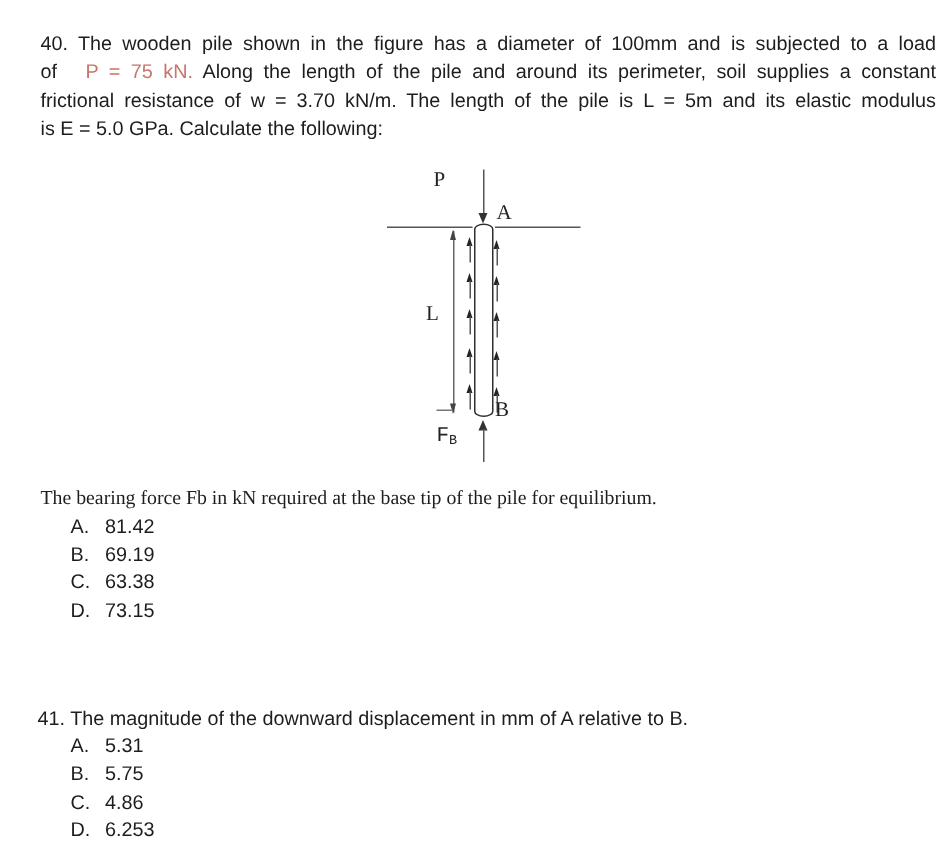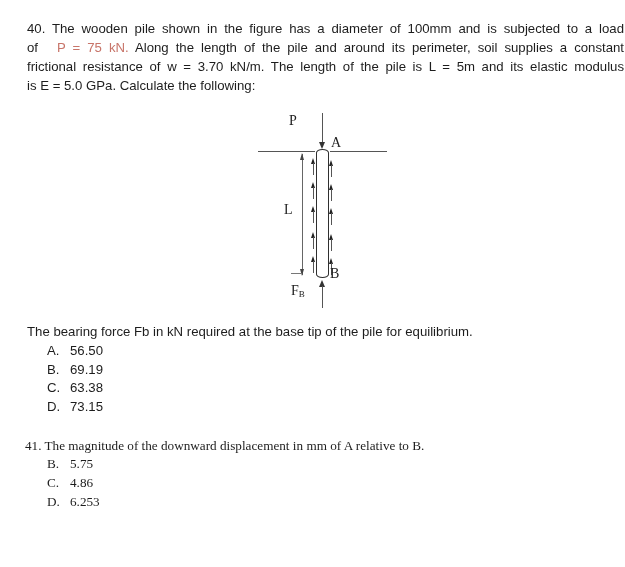--- a/index.html
+++ b/index.html
@@ -49,24 +49,25 @@
     background: #ffffff;
   }
   .fr-head { position: absolute; width: 0; height: 0; border-left: 2.5px solid transparent; border-right: 2.5px solid transparent; border-bottom: 6px solid #222; }
   .fr-tail { position: absolute; width: 1px; height: 12px; background: #555; }
   .sub { font-size: 9px; vertical-align: -2px; }
   
   .stem {
     position: absolute;
     font-size: 13.2px;
     line-height: 19px;
+    font-family: Liberation Serif, serif;
   }
   .q40-stem { left: 27px; top: 322px; width: 560px; }
   .q40-opts { position: absolute; left: 47px; top: 342px; }
-  .q41-block { position: absolute; left: 25px; top: 436px; width: 560px; font-family: Liberation Serif, serif; }
+  .q41-block { position: absolute; left: 25px; top: 469px; width: 560px; }
   .q41-stem { font-size: 13.2px; line-height: 19px; }
   .q41-opts { margin-left: 22px; }
   .opt { font-size: 13.2px; line-height: 18.6px; white-space: nowrap; }
   .q41-opts .opt { line-height: 18.8px; }
   .opt .letter { display: inline-block; width: 23px; }
 </style>
 </head>
 <body>
 
 <div class="page">
@@ -116,33 +117,34 @@
     <div class="fr-tail" style="left:78px; top:105px;"></div>
     <div class="fr-head" style="left:76px; top:126px;"></div>
     <div class="fr-tail" style="left:78px; top:131px;"></div>
     <div class="fr-head" style="left:76px; top:150px;"></div>
     <div class="fr-tail" style="left:78px; top:155px;"></div>
 
     <span class="lbl" style="left:77px; top:159px;">B</span>
 
     <div class="arr-up" style="left:66px; top:172px;"></div>
     <div class="vline" style="left:69px; top:178px; height:22px;"></div>
-    <span class="lbl" style="left:38px; top:176px;"><span>F</span><span class="sub">B</span></span>
+    <span class="lbl" style="left:38px; top:176px;font-family:Liberation Mono, monospace;"><span>F</span><span class="sub">B</span></span>
   </div>
 
   <div class="stem q40-stem">The bearing force Fb in kN required at the base tip of the pile for equilibrium.</div>
   <div class="q40-opts">
-    <div class="opt"><span class="letter">A.</span><span>56.50</span></div>
+    <div class="opt"><span class="letter">A.</span><span>81.42</span></div>
     <div class="opt"><span class="letter">B.</span><span>69.19</span></div>
     <div class="opt"><span class="letter">C.</span><span>63.38</span></div>
     <div class="opt"><span class="letter">D.</span><span>73.15</span></div>
   </div>
 
   <div class="q41-block">
     <div class="q41-stem">41. The magnitude of the downward displacement in mm of A relative to B.</div>
     <div class="q41-opts">
+      <div class="opt"><span class="letter">A.</span><span>5.31</span></div>
       <div class="opt"><span class="letter">B.</span><span>5.75</span></div>
       <div class="opt"><span class="letter">C.</span><span>4.86</span></div>
       <div class="opt"><span class="letter">D.</span><span>6.253</span></div>
     </div>
   </div>
 
 </div>
 
 </body></html>

